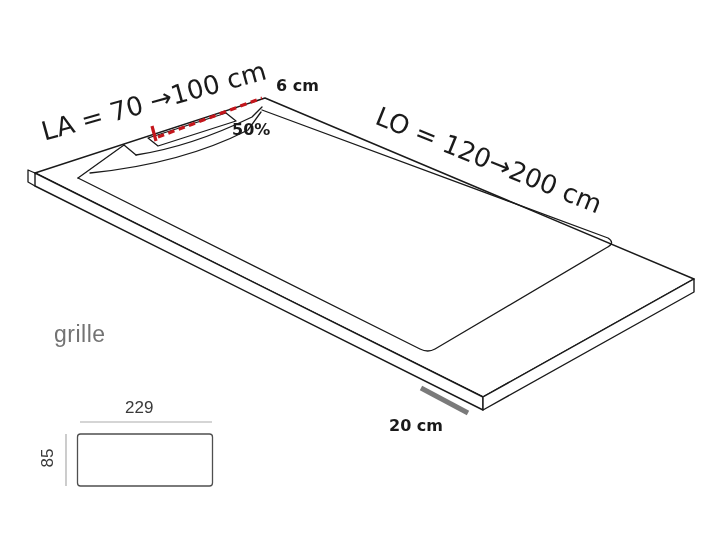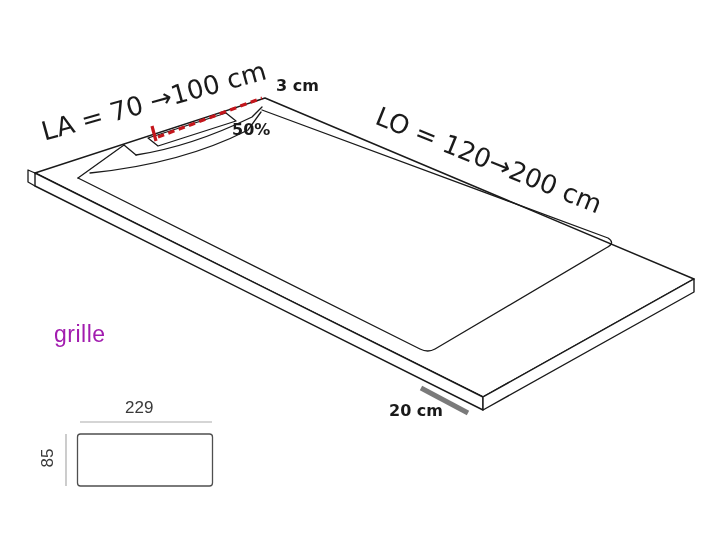--- a/index.html
+++ b/index.html
@@ -23,25 +23,25 @@
   .label{position:absolute;white-space:nowrap;line-height:1.1;}
   .label-big{
     font-size:26px;font-weight:400;letter-spacing:0px;
     transform-origin:0 50%;height:28px;line-height:28px;
   }
   .label-la{left:42px;top:118px;transform:rotate(-15.5deg);}
   .label-lo{left:377px;top:101px;transform:rotate(22deg);}
   .callout{font-size:16px;font-weight:700;}
   .callout-6cm{left:276px;top:77px;}
   .callout-50{left:232px;top:121px;}
-  .callout-20cm{left:389px;top:402px;}
+  .callout-20cm{left:389px;top:417px;}
   .grille-title{
     left:54px;top:322px;font-size:23px;font-weight:400;
     font-family:"Liberation Sans","DejaVu Sans",sans-serif;
-    letter-spacing:0.5px;color:#a21caf;
+    letter-spacing:0.5px;color:#737373;
   }
   .dim-num{
     font-family:"Liberation Sans","DejaVu Sans",sans-serif;
     font-size:17px;font-weight:400;color:#3a3a3a;
   }
   .dim-229{left:125px;top:399px;width:40px;}
   .dim-85{
     left:30px;top:448px;width:36px;height:20px;line-height:20px;
     text-align:center;transform:rotate(-90deg);transform-origin:50% 50%;
   }
@@ -83,21 +83,21 @@
 
     <path class="dim" stroke-width="1.2" d="M66,434 L66,486"></path>
 
     <rect x="77.5" y="434" width="135" height="52" rx="3" fill="#ffffff" stroke="#4f4f4f" stroke-width="1.3"></rect>
   </svg>
 
   <div class="label label-big label-la">LA = 70 →100 cm</div>
 
   <div class="label label-big label-lo">LO = 120→200 cm</div>
 
-  <div class="label callout callout-6cm">3 cm</div>
+  <div class="label callout callout-6cm">6 cm</div>
 
   <div class="label callout callout-50">50%</div>
 
   <div class="label callout callout-20cm">20 cm</div>
 
   <div class="label grille-title">grille</div>
 
   <div class="label dim-num dim-229">229</div>
 
   <div class="label dim-num dim-85">85</div>

